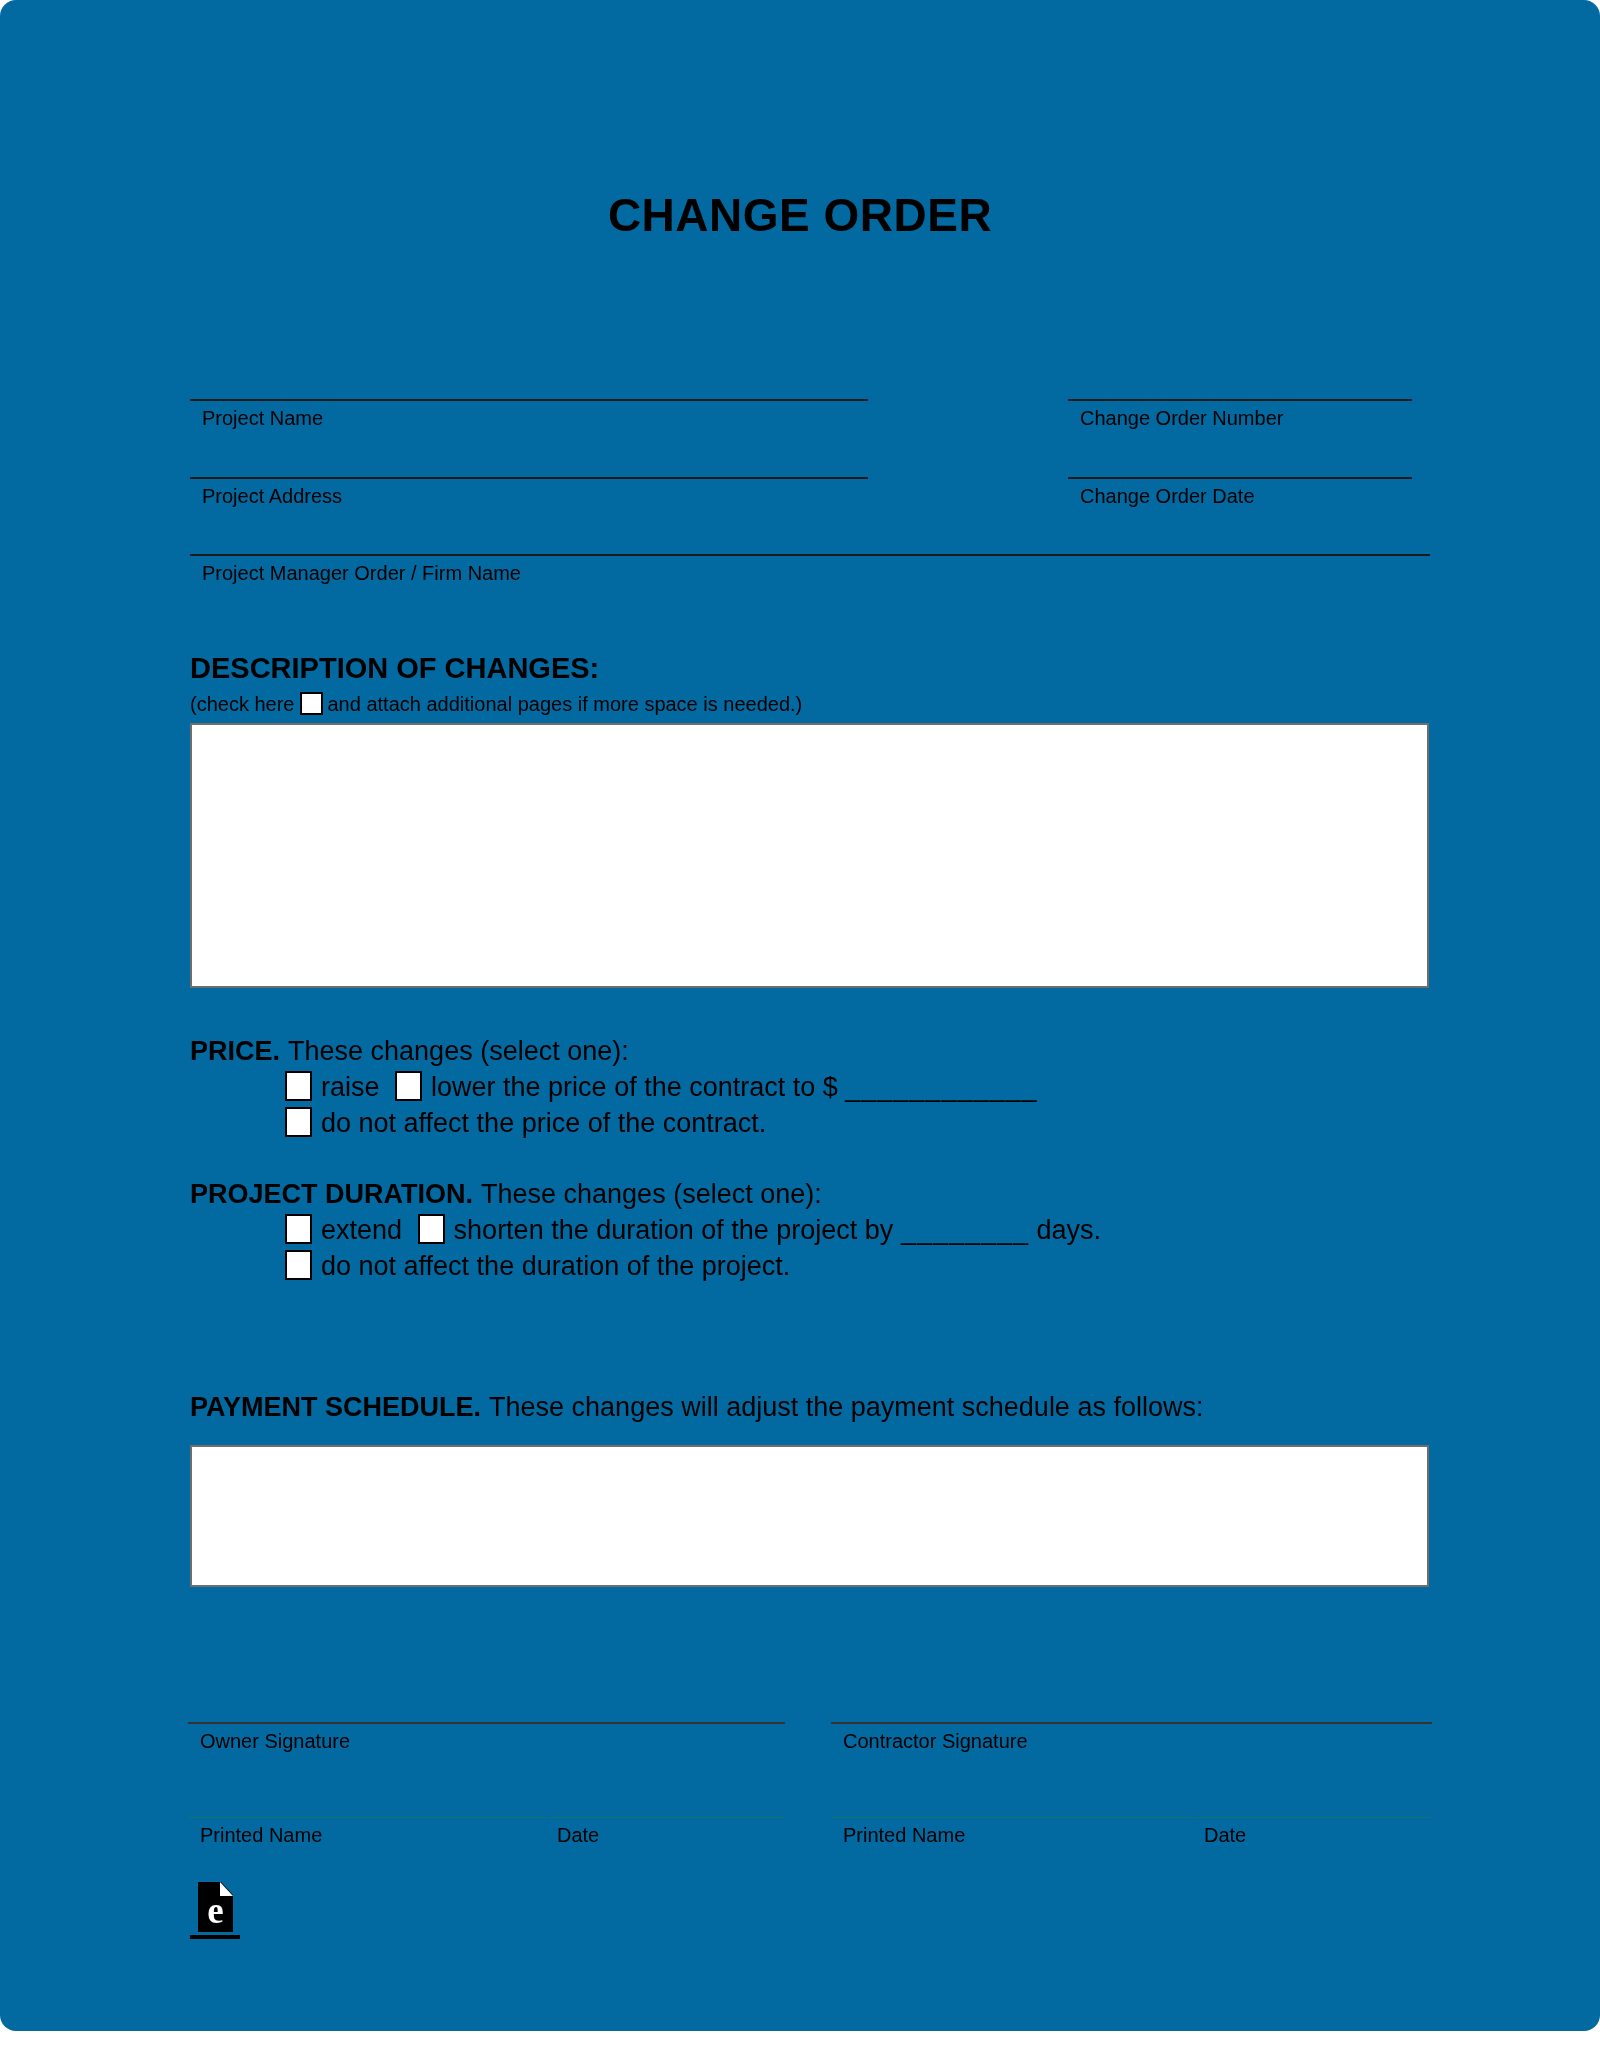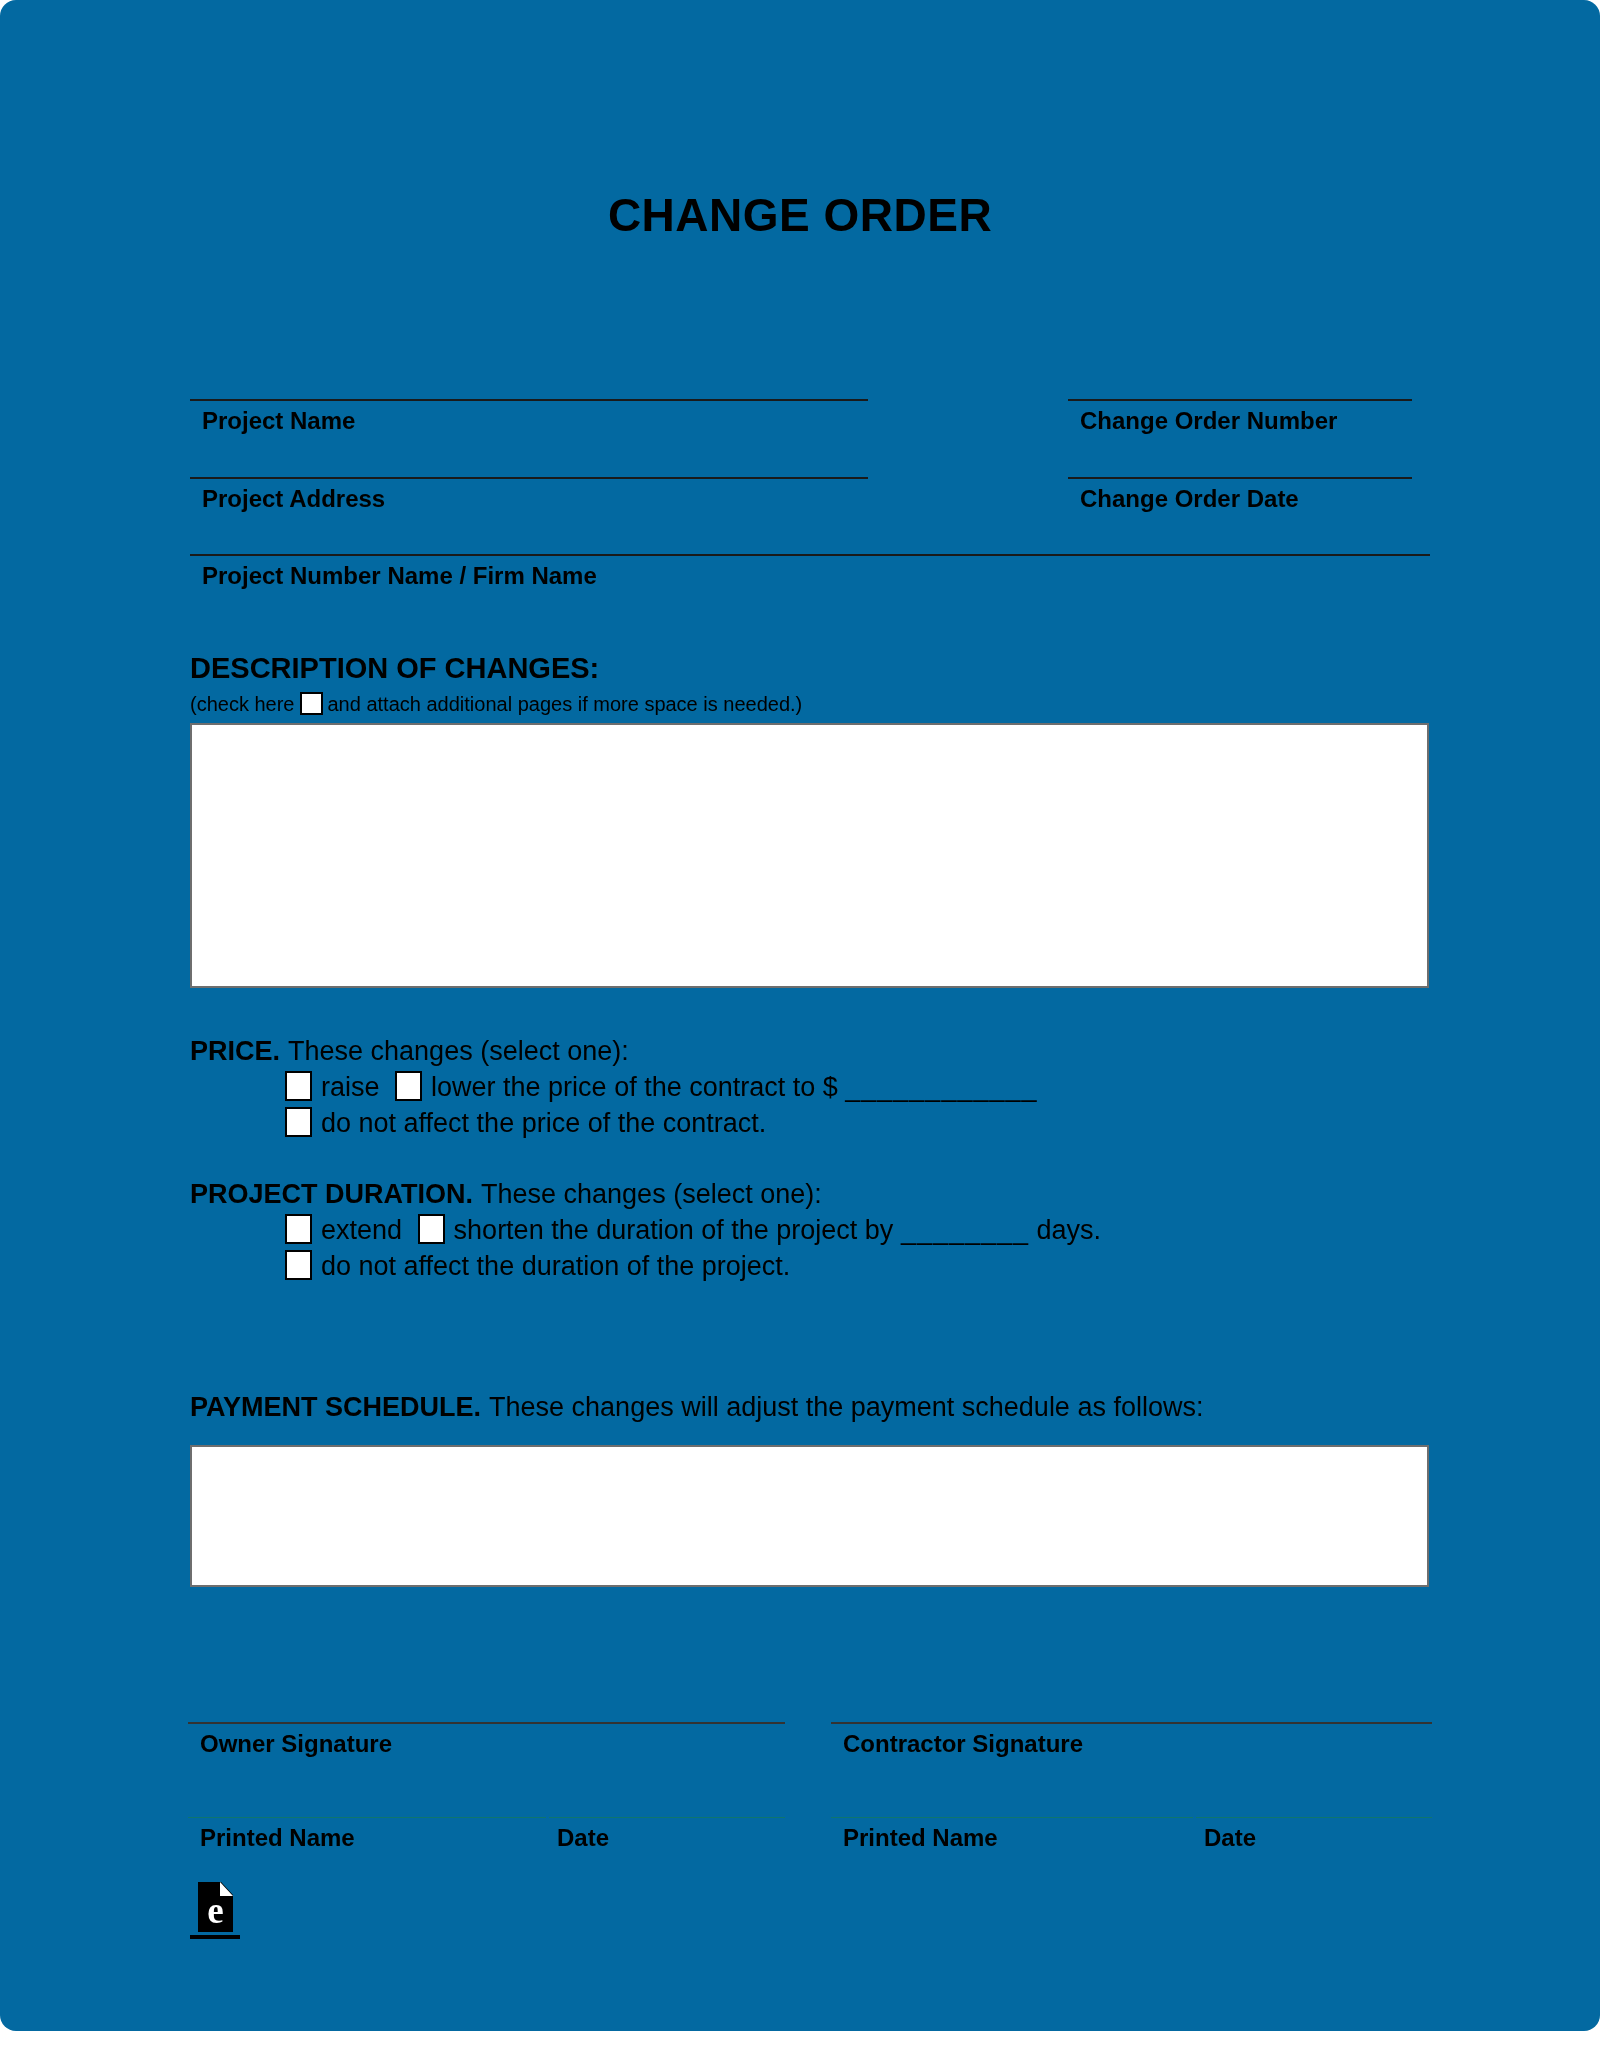--- a/index.html
+++ b/index.html
@@ -18,21 +18,21 @@
     left:0; right:0; top:188px;
     text-align:center;
     font-size:46px; font-weight:bold;
     letter-spacing:0.5px;
   }
 
   
   .field { border-top:2px solid #1a1a1a; }
   .field-label {
     padding:6px 0 0 12px;
-    font-size:24px; font-weight:bold;
+    font-size:20px; font-weight:normal;
     white-space:nowrap;
   }
 
   
   .sect-heading { font-size:29px; font-weight:bold; }
   .note-line { font-size:20px; }
   .inline-cb {
     display:inline-block;
     width:19px; height:19px;
     border:2px solid #000;
@@ -109,21 +109,21 @@
   <div class="abs field" style="left:1068px; top:399px; width:344px;">
     <div class="field-label">Change Order Number</div>
   </div>
   <div class="abs field" style="left:190px; top:477px; width:678px;">
     <div class="field-label">Project Address</div>
   </div>
   <div class="abs field" style="left:1068px; top:477px; width:344px;">
     <div class="field-label">Change Order Date</div>
   </div>
   <div class="abs field" style="left:190px; top:554px; width:1240px;">
-    <div class="field-label">Project Number Name / Firm Name</div>
+    <div class="field-label">Project Manager Order / Firm Name</div>
   </div>
 
   <div class="abs sect-heading" style="left:190px; top:652px;">DESCRIPTION OF CHANGES:</div>
   <div class="abs note-line" style="left:190px; top:692px;"><span>(check here</span><span class="inline-cb"></span><span>and attach additional pages if more space is needed.)</span></div>
   <div class="abs big-box" style="left:190px; top:723px; width:1235px; height:261px;"></div>
 
   <div class="abs body-block" style="left:190px; top:1033px;">
     <div>
       <span class="b">PRICE.</span><span>These changes (select one):</span>
     </div>

